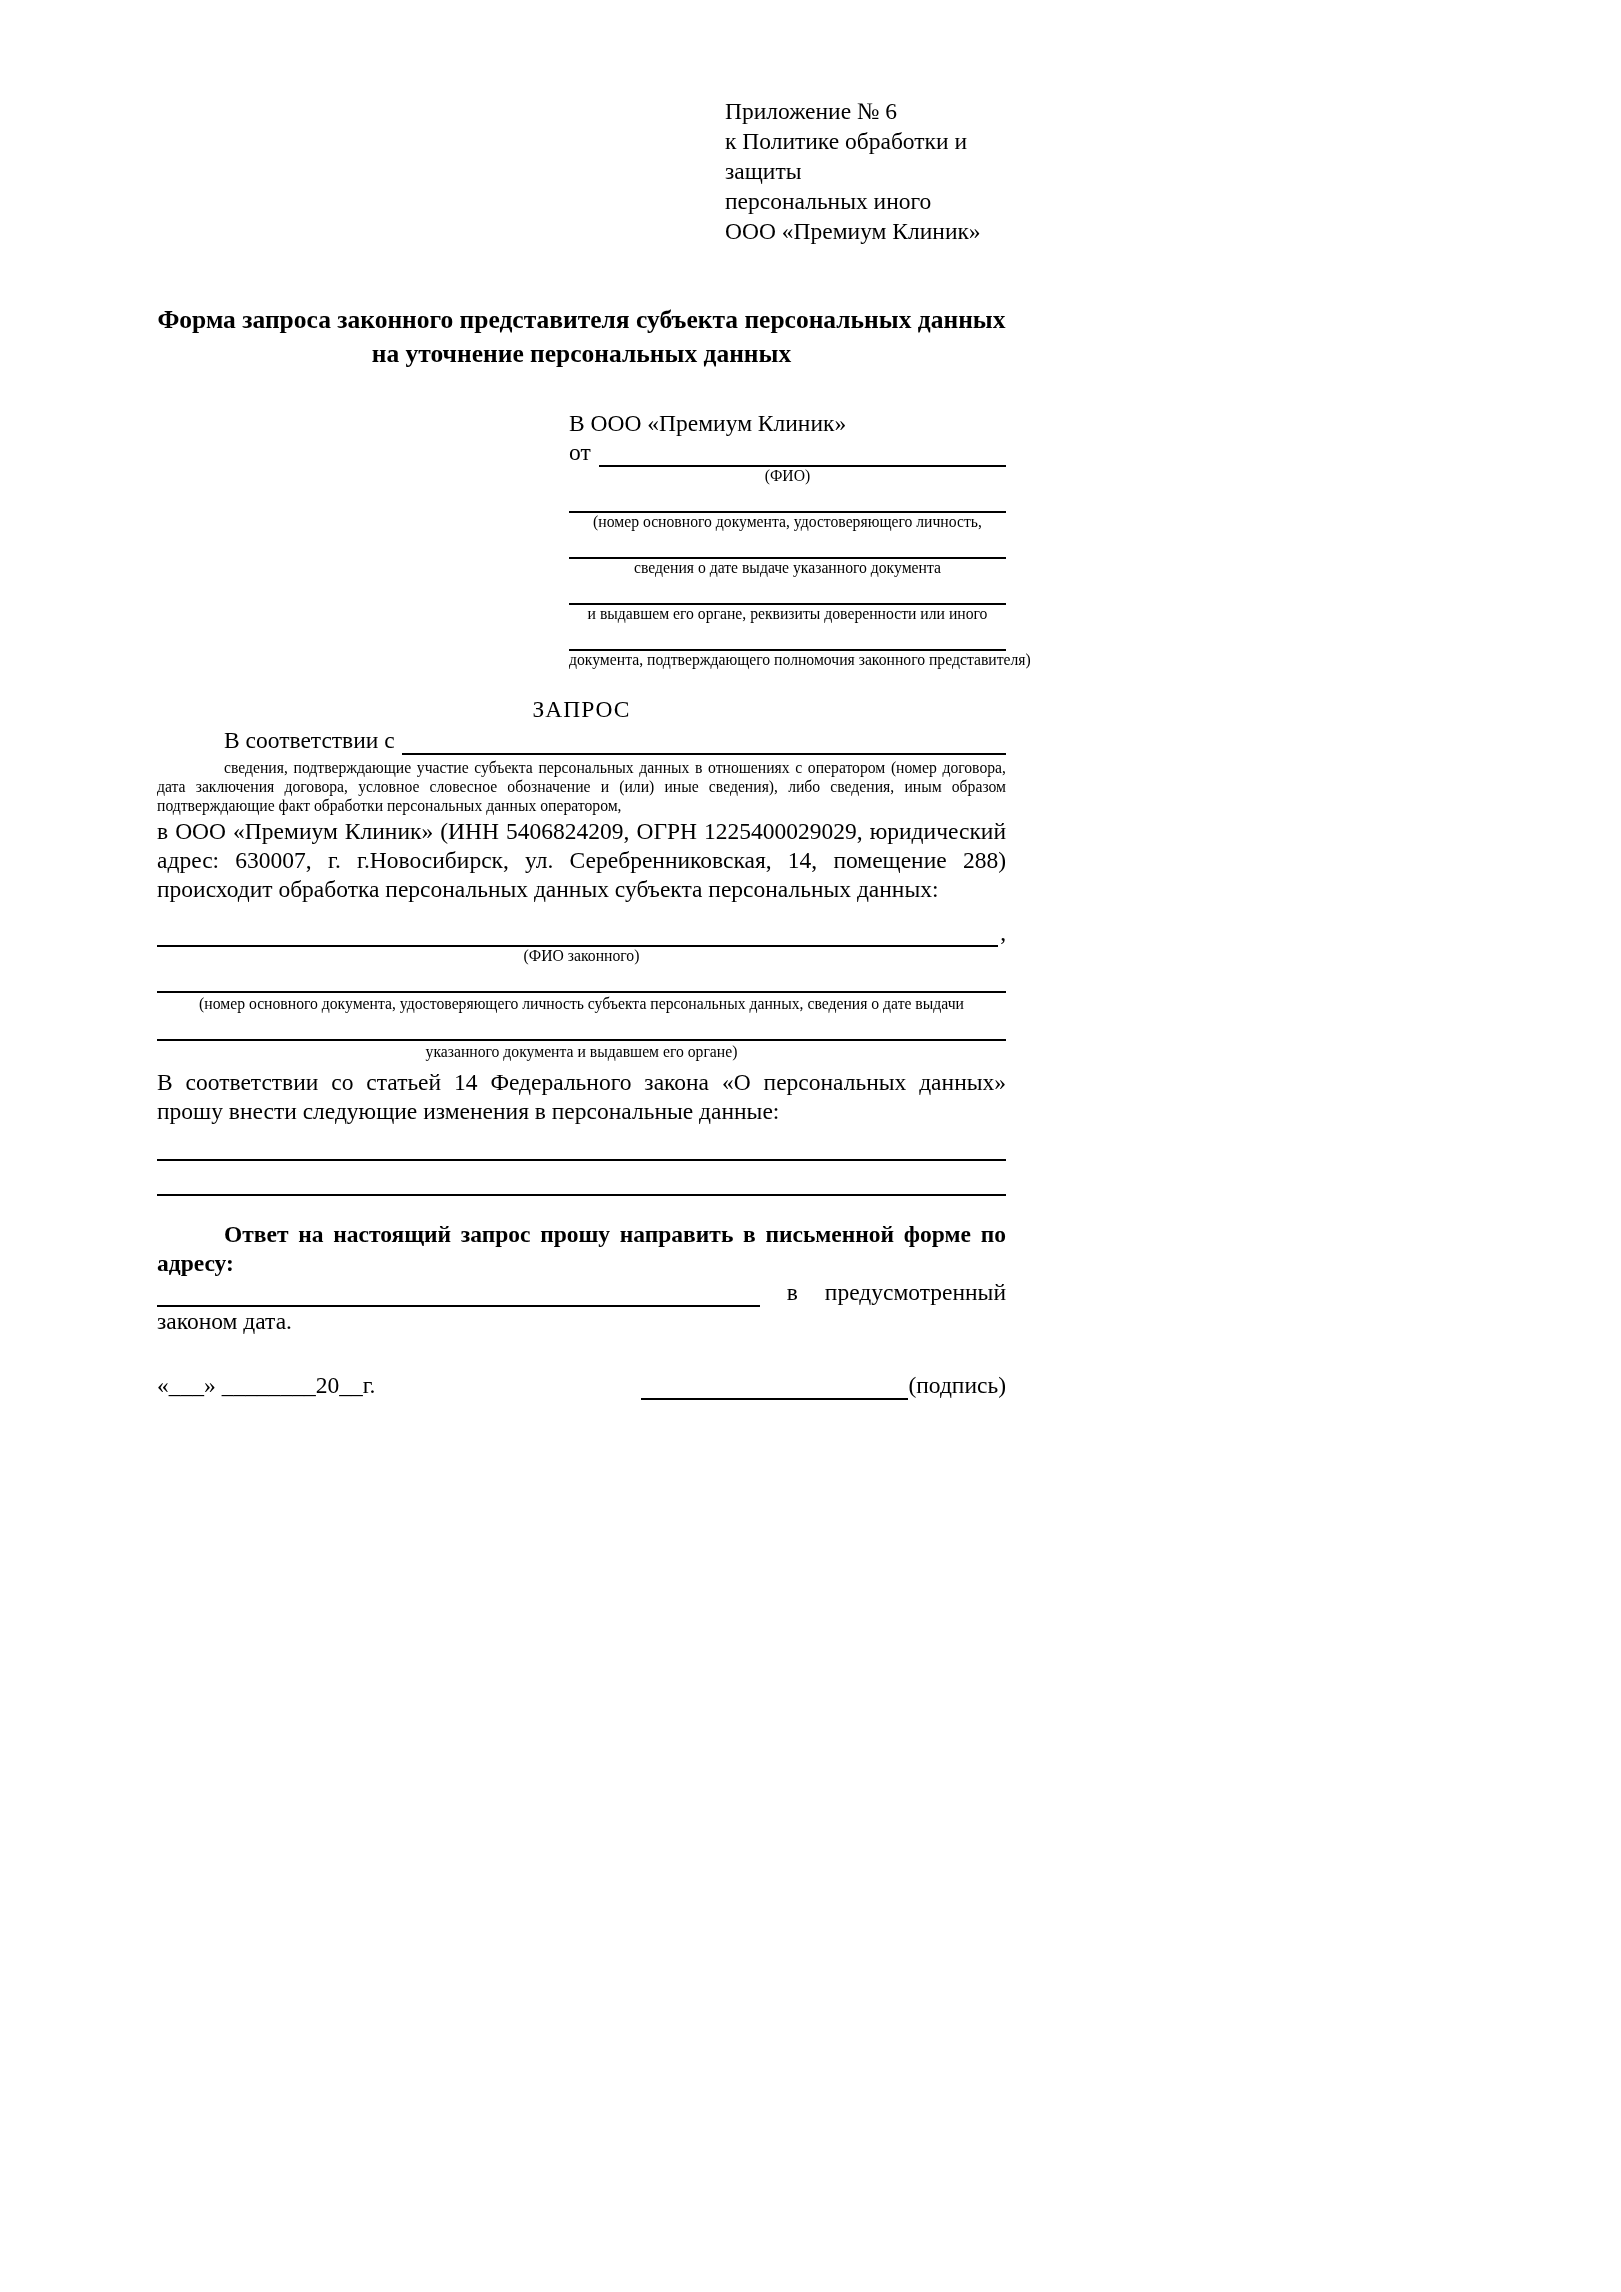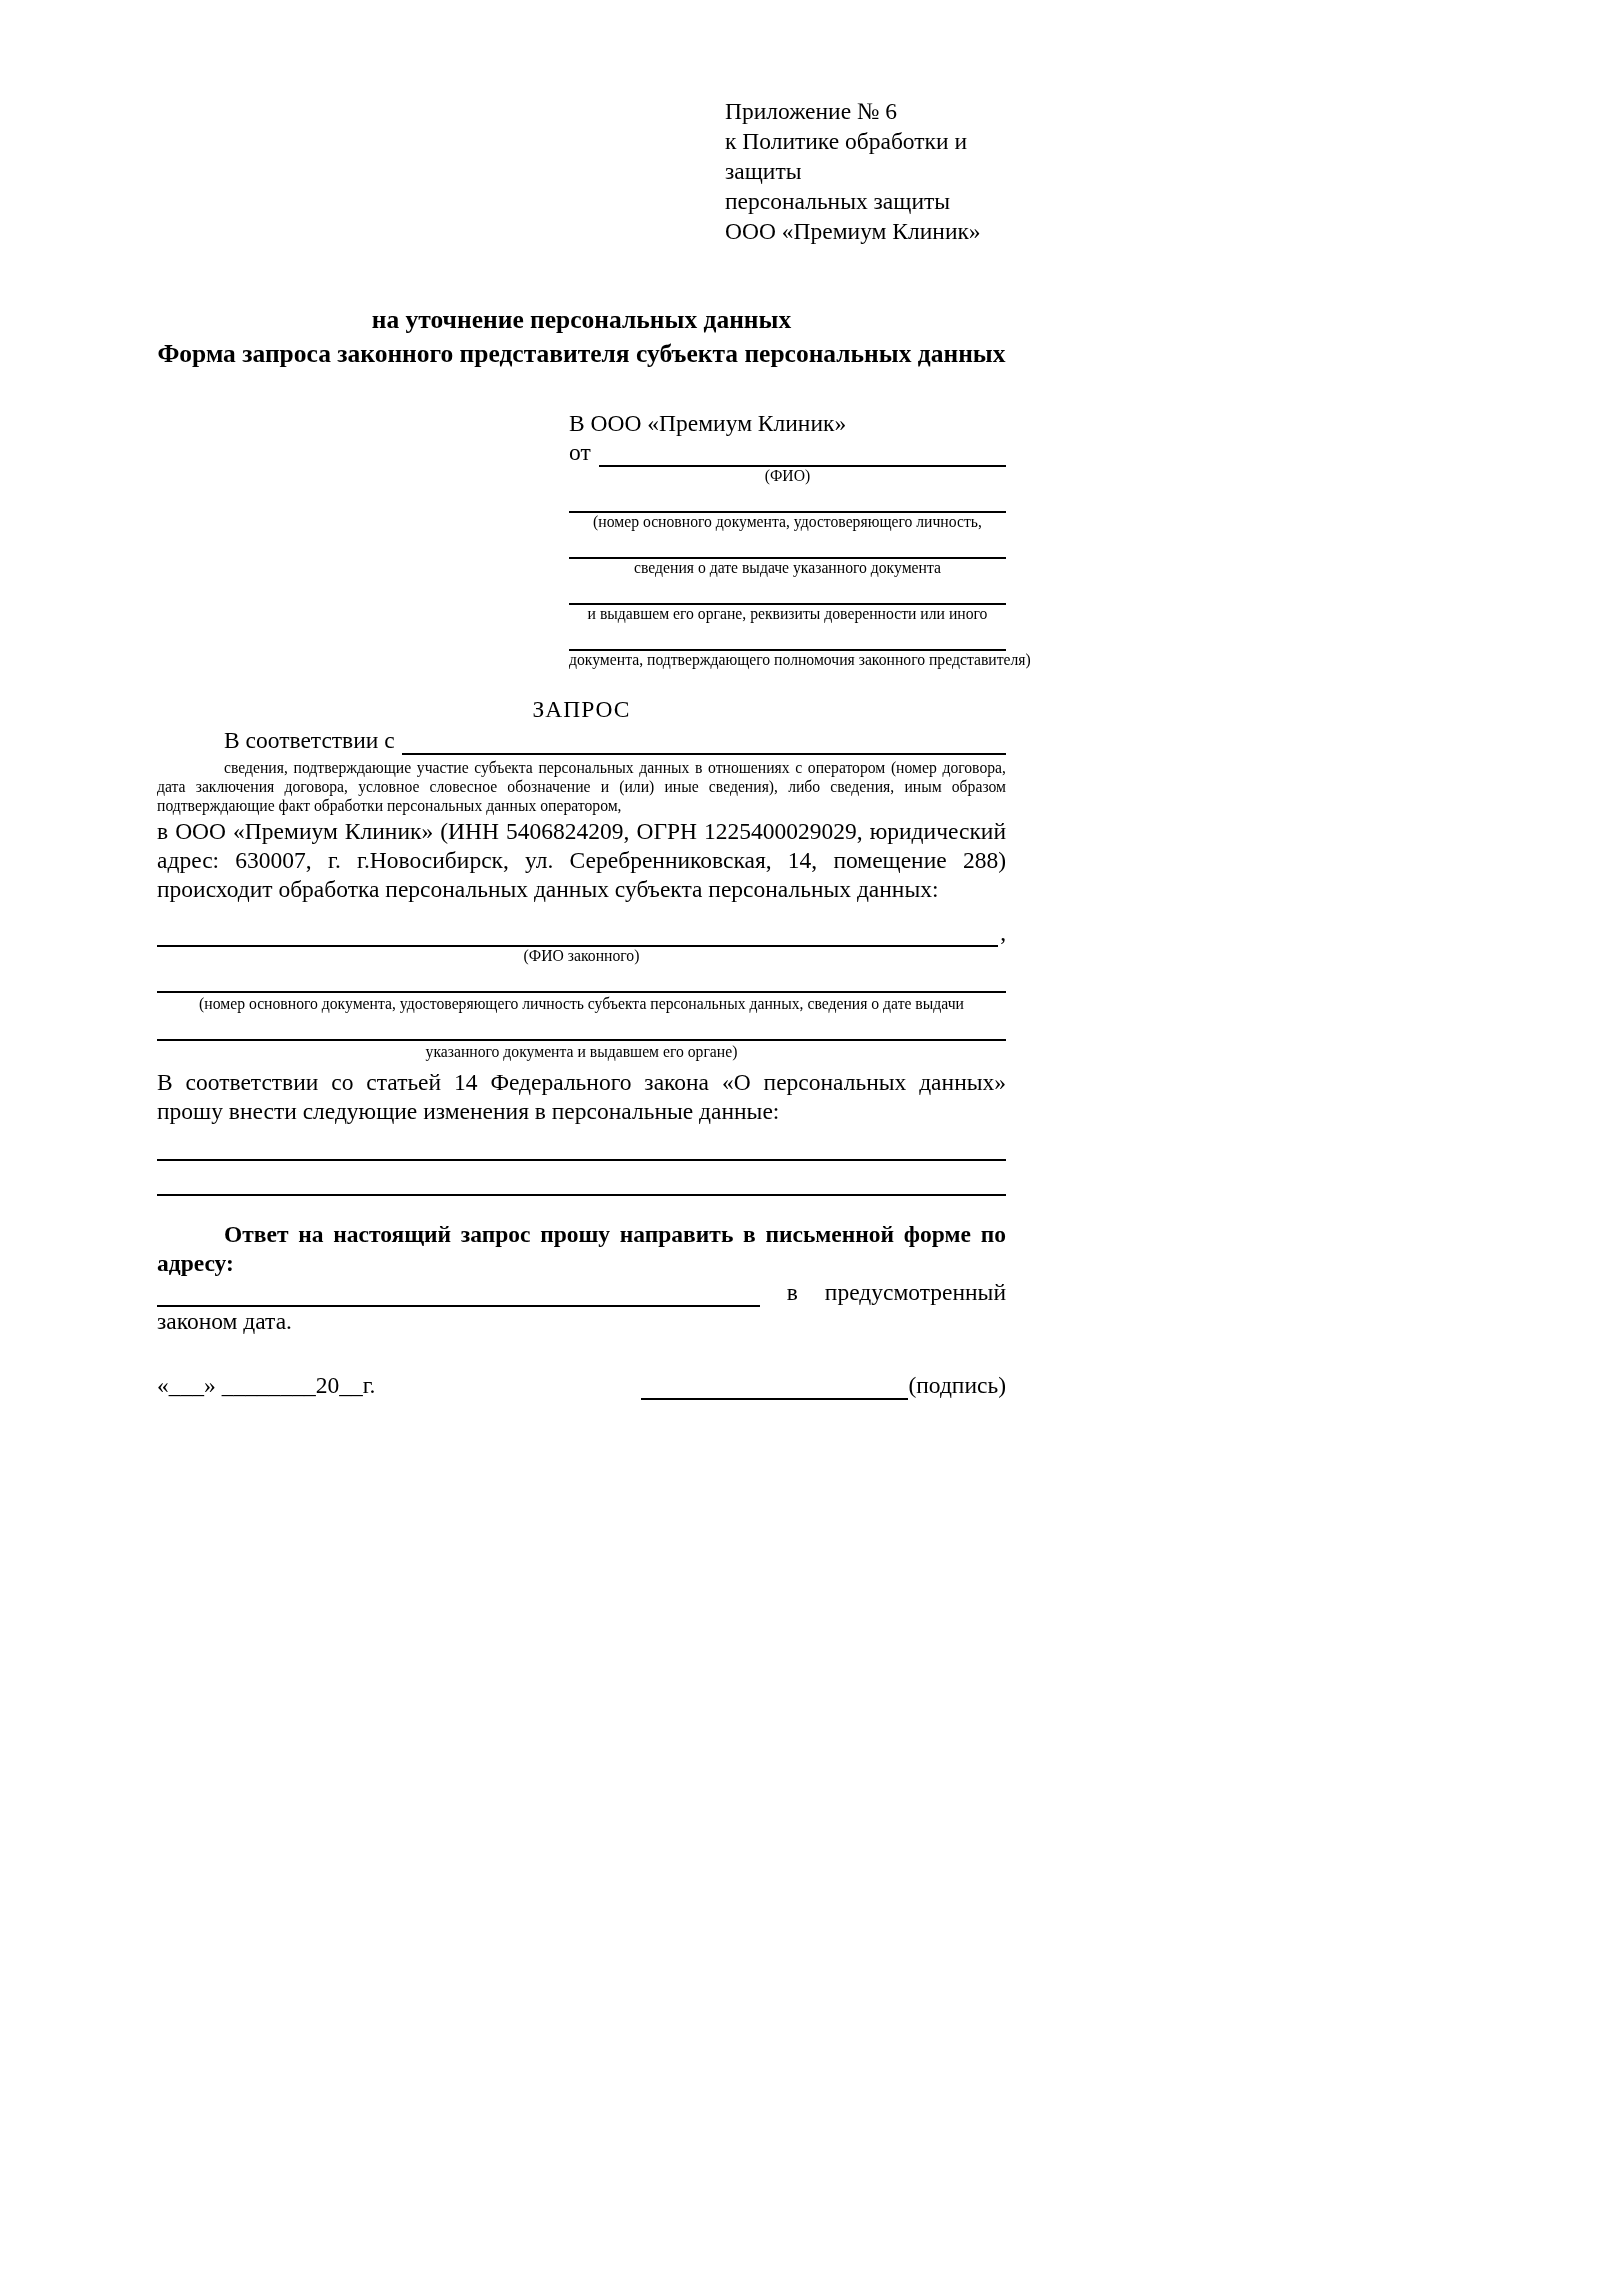--- a/index.html
+++ b/index.html
@@ -65,27 +65,27 @@
 </style>
 </head>
 <body>
 
 <div class="page">
   <div class="content">
 
     <div class="appendix">
       <div>Приложение № 6</div>
       <div>к Политике обработки и защиты</div>
-      <div>персональных защиты</div>
+      <div>персональных иного</div>
       <div>ООО «Премиум Клиник»</div>
     </div>
 
     <div class="title">
+      <div>Форма запроса законного представителя субъекта персональных данных</div>
       <div>на уточнение персональных данных</div>
-      <div>Форма запроса законного представителя субъекта персональных данных</div>
     </div>
 
     <div class="addressee">
       <div>В ООО «Премиум Клиник»</div>
       <div class="row">
         <span>от</span>
         <span class="fill gap-left"></span>
       </div>
       <div class="caption center">(ФИО)</div>
 

